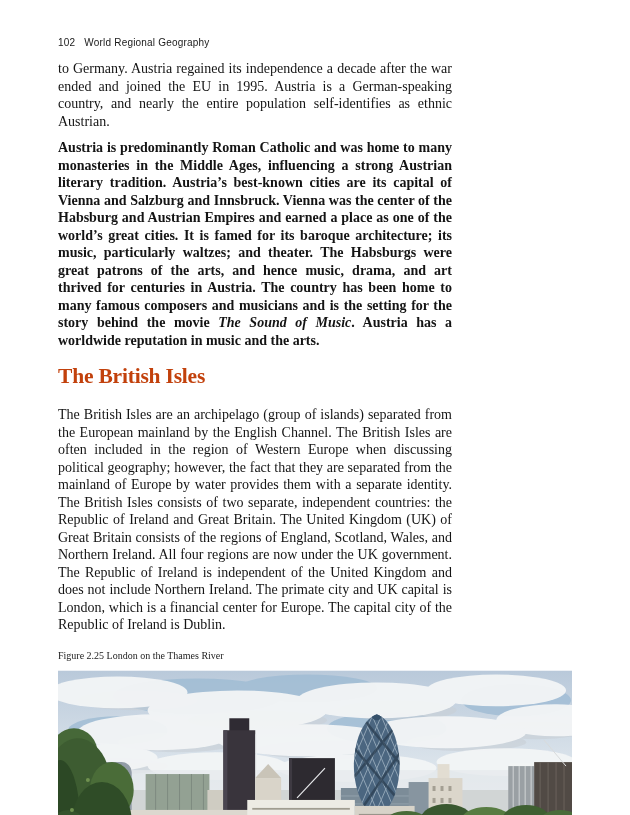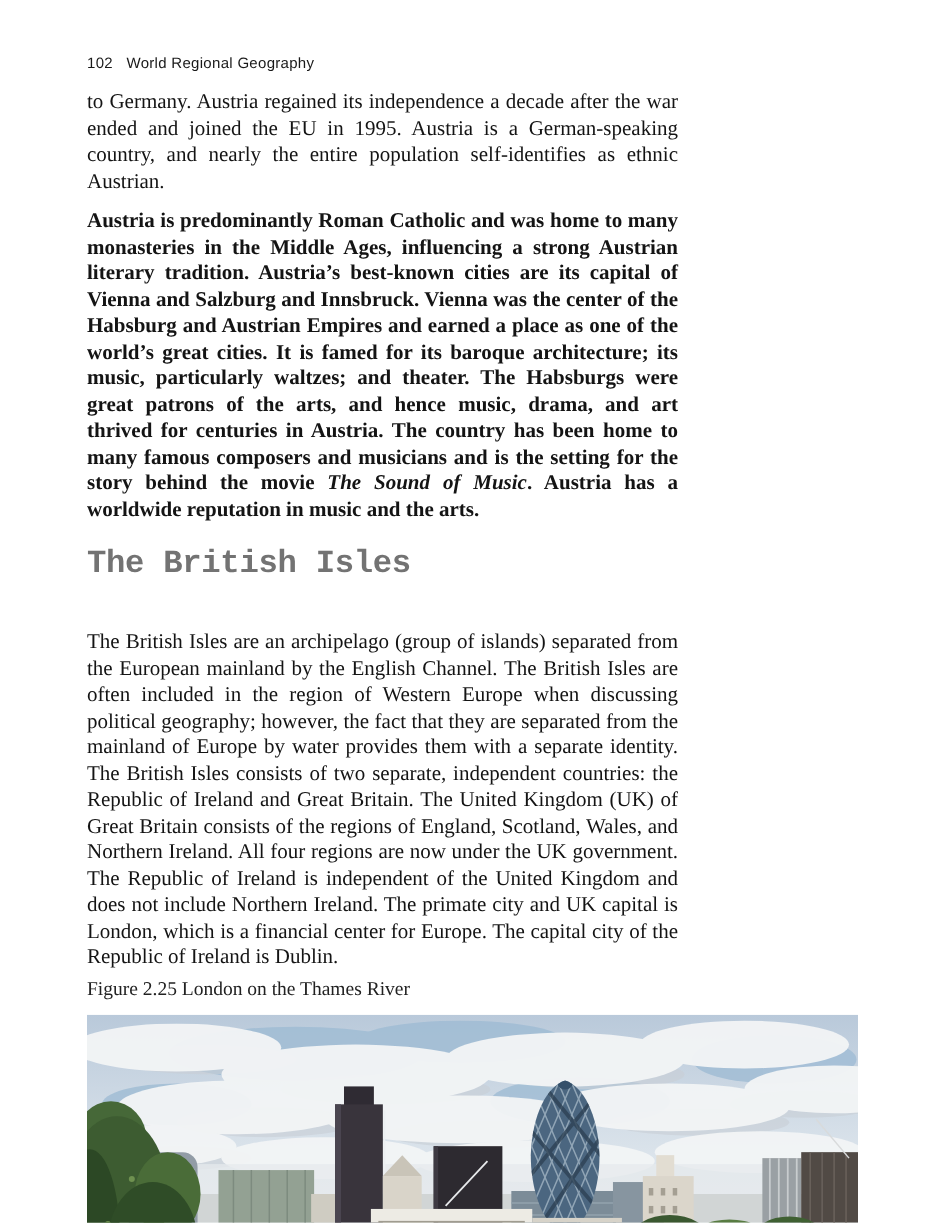--- a/index.html
+++ b/index.html
@@ -15,25 +15,25 @@
   }
   .running-head .num { margin-right:9px; }
   p.body {
     font-size:14px; line-height:17.5px; text-align:justify;
     margin:0; color:#141414;
   }
   #p1 { margin-top:11px; }
   #p2 { margin-top:9px;font-weight:bold; }
   .italic { font-style:italic; }
   h1.section {
-    font-family:Liberation Mono, monospace; font-weight:700;
-    font-size:21.5px; color:#737373; margin:15px 0 0 0; letter-spacing:-.2px;
+    font-family:Liberation Serif, serif; font-weight:700;
+    font-size:21.5px; color:#c2410c; margin:15px 0 0 0; letter-spacing:-.2px;
   }
-  #p3 { margin-top:32px; }
-  .fig-caption { font-size:13px; color:#222; margin-top:3px; }
+  #p3 { margin-top:17px; }
+  .fig-caption { font-size:10px; color:#222; margin-top:16px; }
   .photo-wrap { margin-top:9px; width:514px; height:238px; line-height:0; }
   .photo-wrap svg { display:block; }
   .photo-credit { font-size:9px; color:#222; margin-top:16px; }
   #p4 { margin-top:16px; }
 </style>
 </head>
 <body>
 
 <div class="sheet">
 

